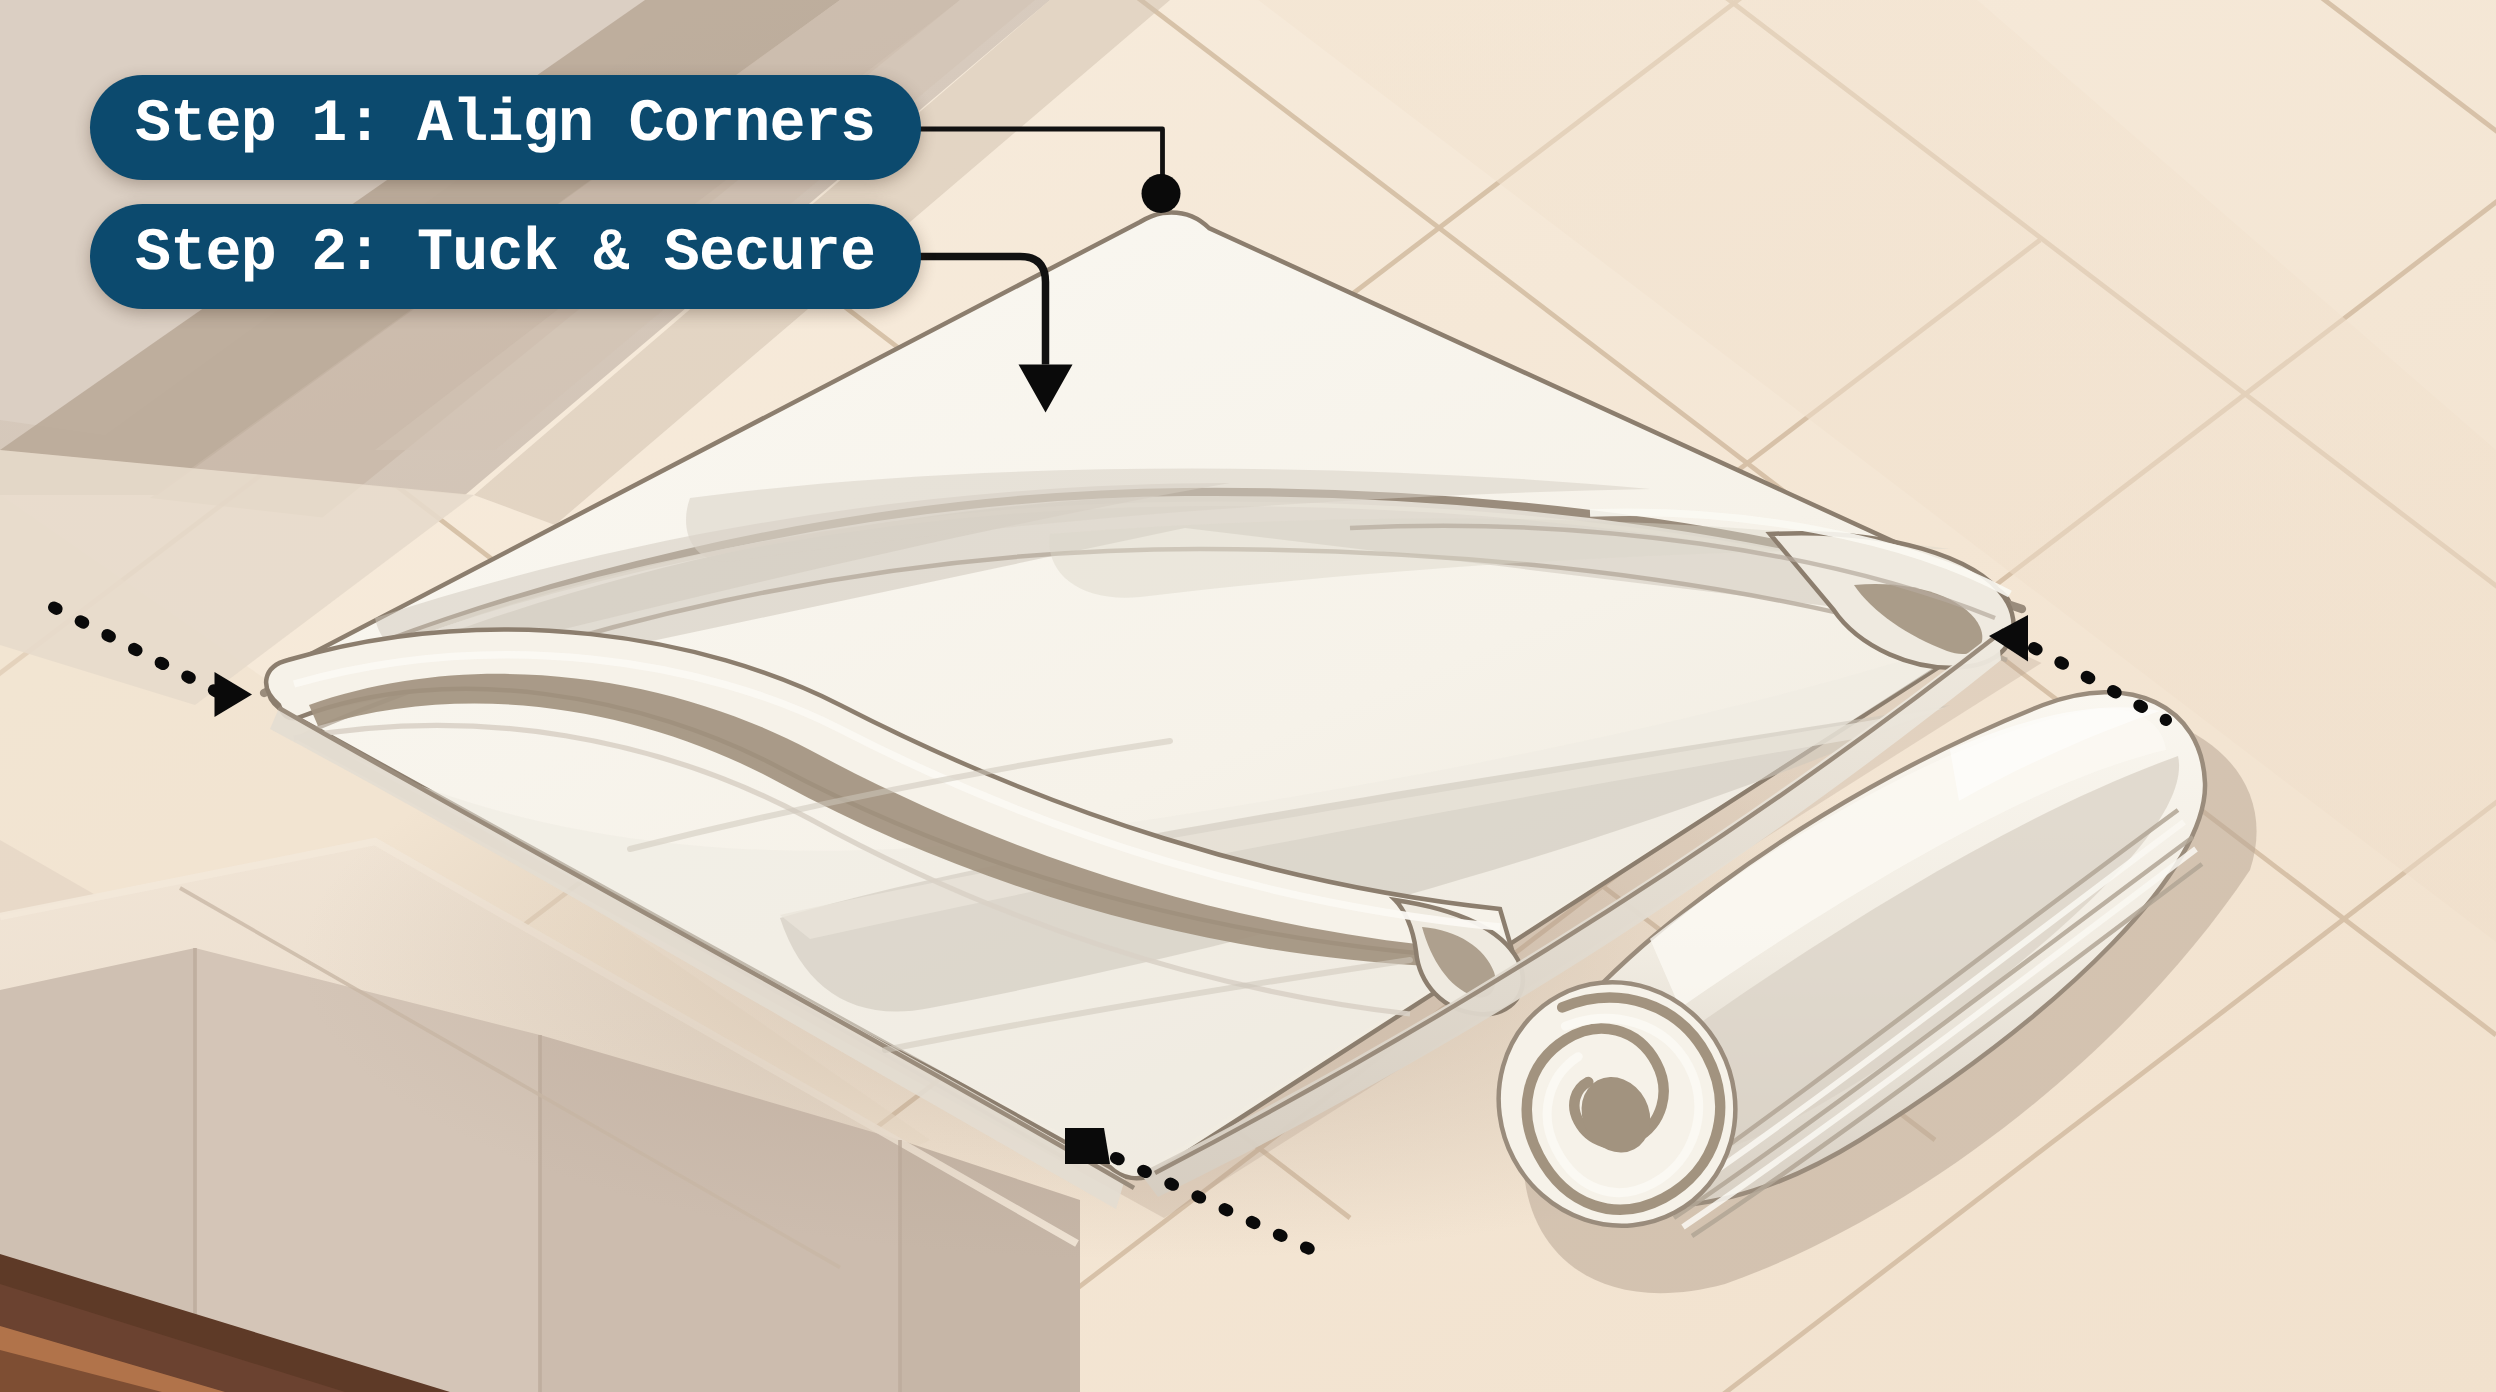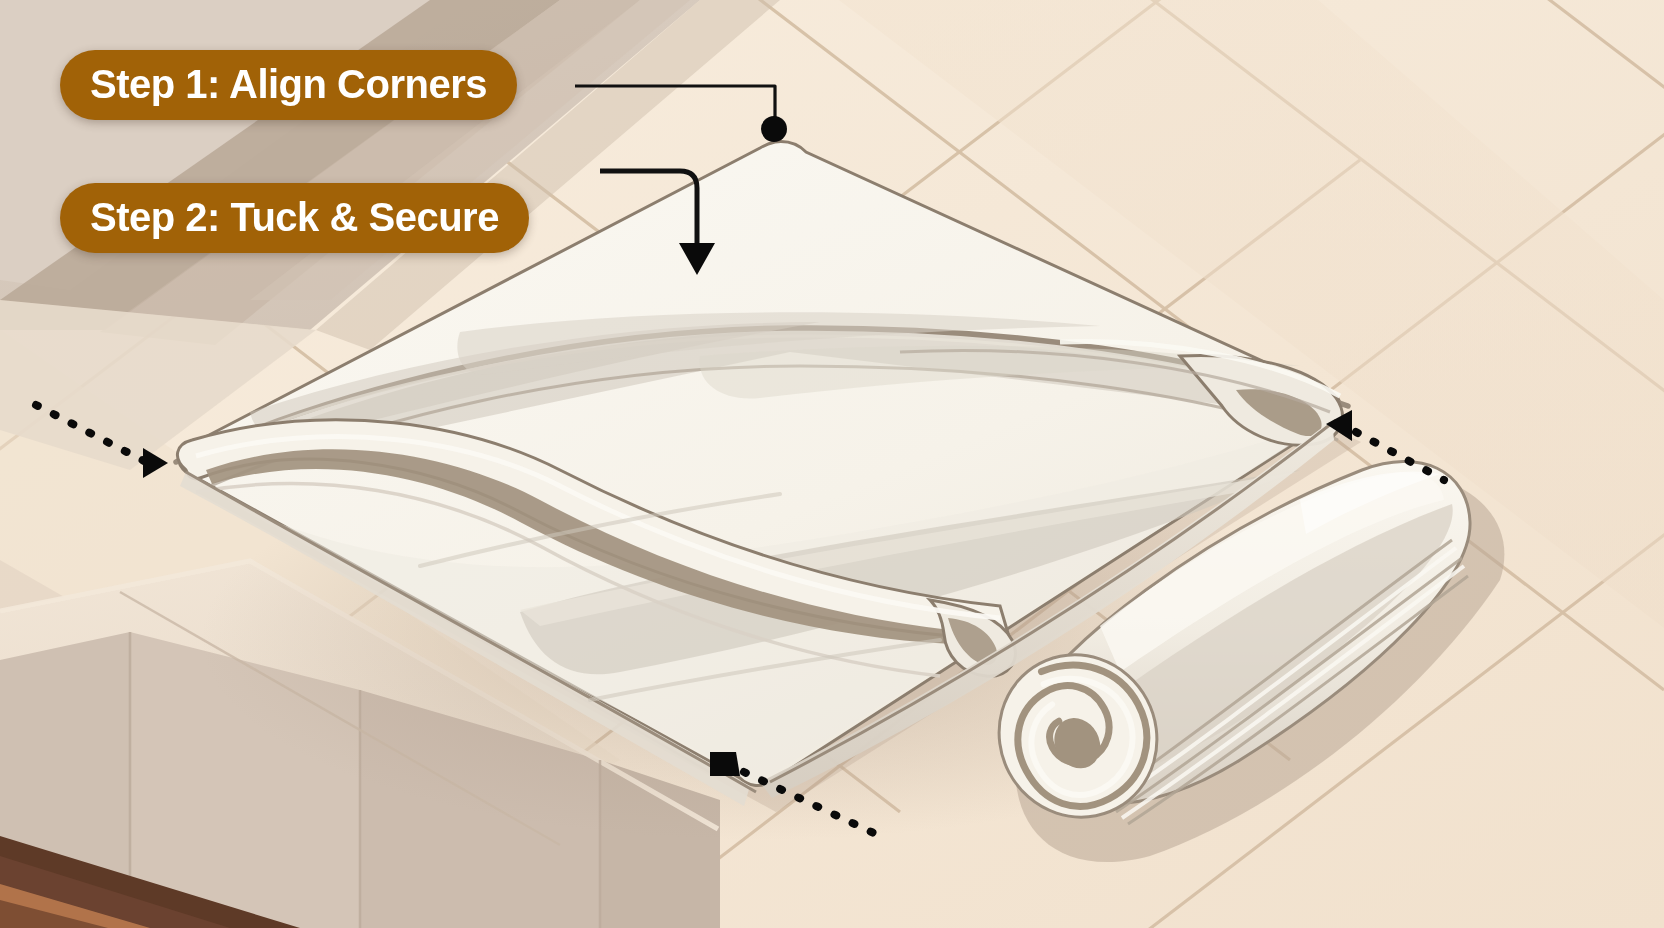--- a/index.html
+++ b/index.html
@@ -23,44 +23,43 @@
     inset: 0;
     width: 1664px;
     height: 928px;
     display: block;
   }
   
   .callout {
     position: absolute;
     display: flex;
     align-items: center;
-    background: #a16207;
+    background: #0c4a6e;
     color: #FFFFFF;
     border-radius: 999px;
-    font-family: Liberation Sans, sans-serif;
+    font-family: Liberation Mono, monospace;
     font-weight: 700;
     letter-spacing: -0.5px;
     white-space: nowrap;
     box-shadow: 0 3px 10px rgba(60,40,25,0.30);
     z-index: 40;
   }
   #callout-step-1 {
     left: 60px;
     top: 50px;
     height: 70px;
     padding: 0 30px;
     font-size: 40px;
   }
   #callout-step-2 {
     left: 60px;
     top: 136px;
     height: 70px;
     padding: 0 30px;
     font-size: 40px;
-    margin-top: 47px;
   }
   .callout .pill-text {
     line-height: 1;
     display: block;
     transform: translateY(-1px);
   }
 </style>
 </head>
 <body>
 

